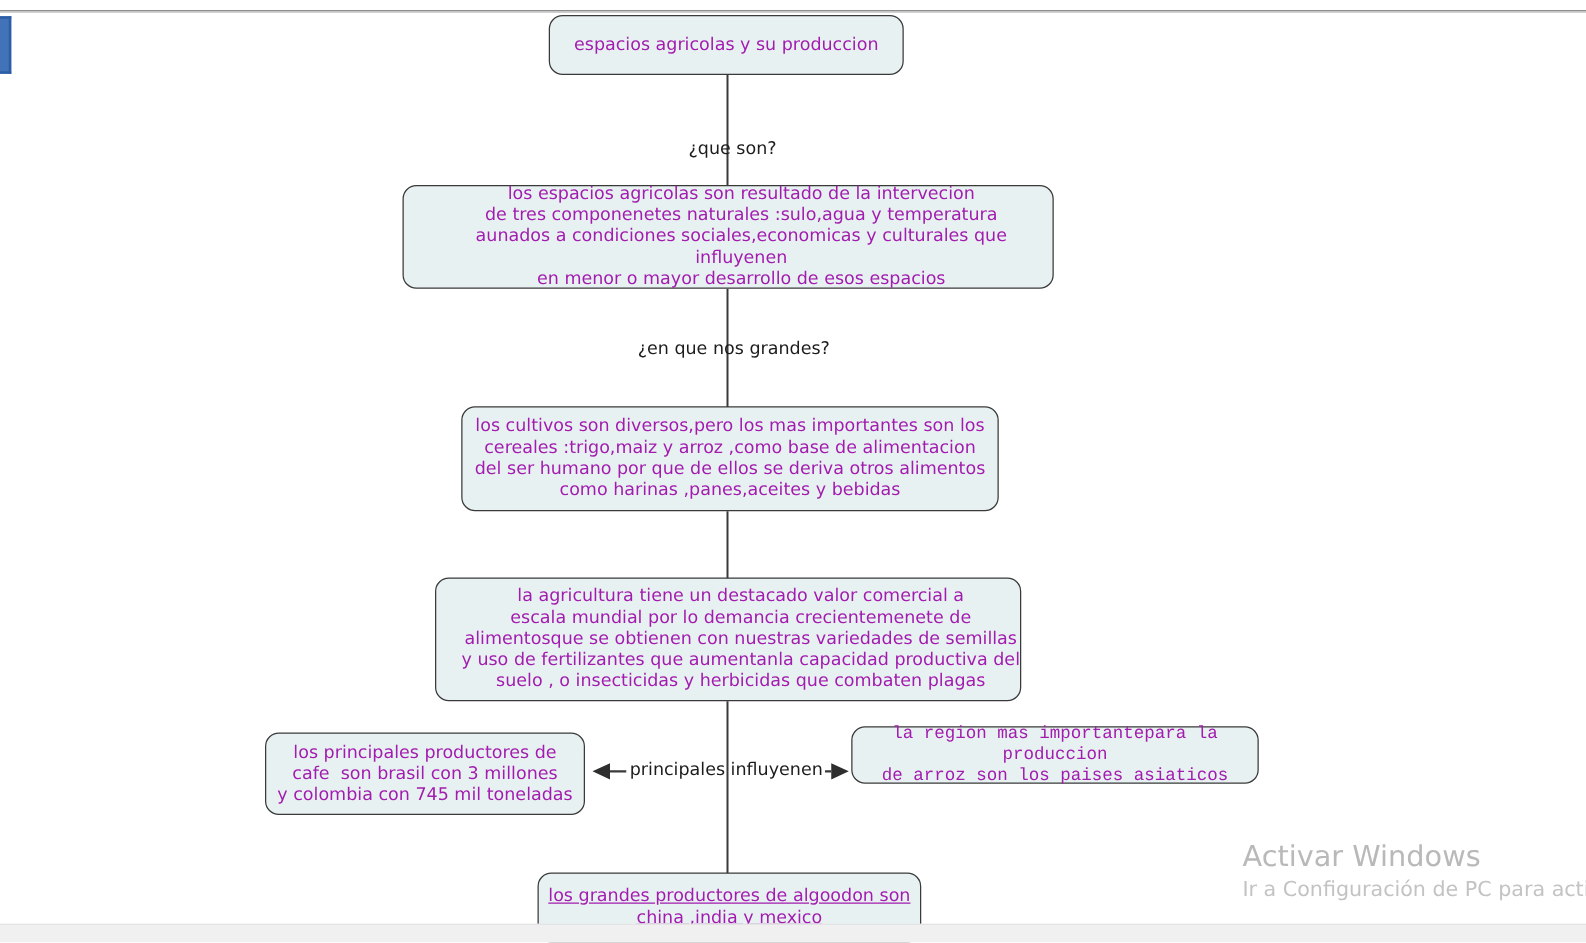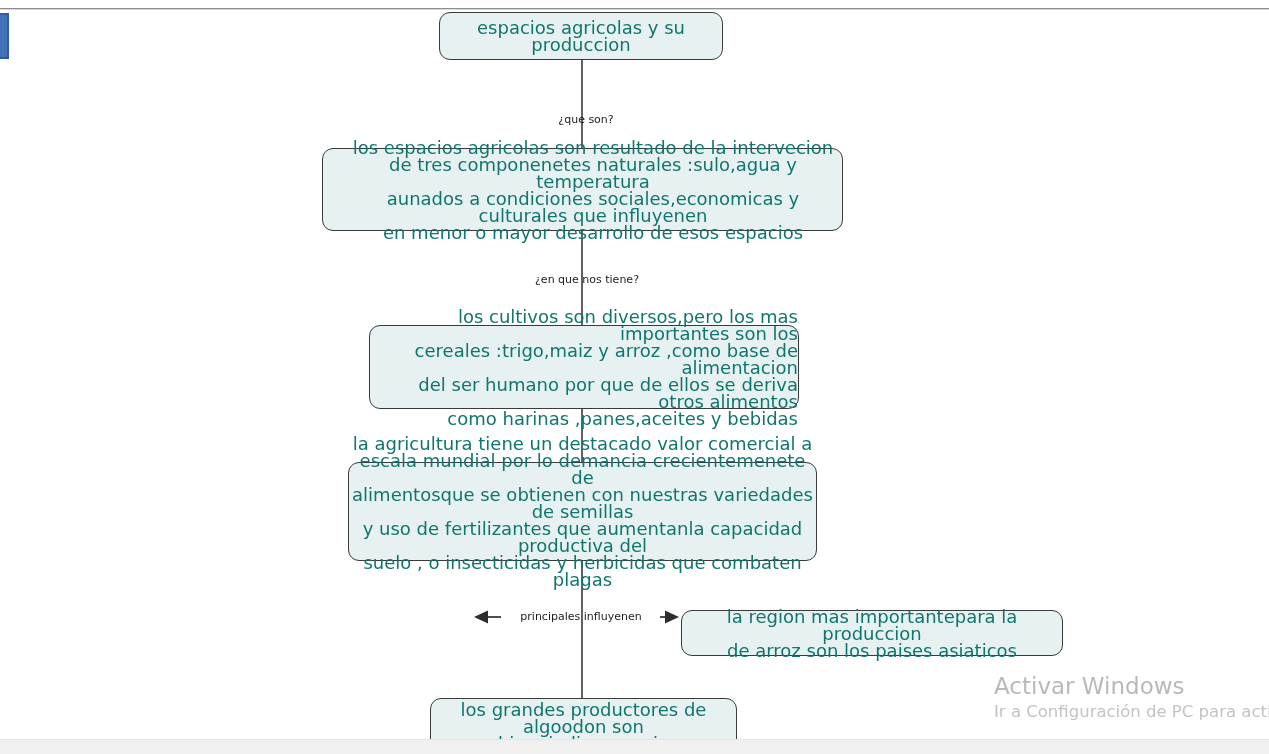--- a/index.html
+++ b/index.html
@@ -13,42 +13,42 @@
     background:#8d8d8d; border-bottom:1px solid #d9d9d9;
   }
   .blue-chip {
     position:absolute; left:0; top:13px; width:9px; height:46px;
     background:#4273b9; border:2px solid #2c5da6; border-left:none;
   }
   .connectors { position:absolute; left:0; top:0; width:1269px; height:754px; }
   .node {
     position:absolute; background:#e8f1f1; border:1.5px solid #3a3a3a;
     border-radius:11px; display:flex; align-items:center; justify-content:center;
-    text-align:center; color:#0f766e; font-size:18px; line-height:17px;
+    text-align:center; color:#a21caf; font-size:14px; line-height:17px;
   }
   .node span { white-space:pre-wrap; }
   .link-label {
     position:absolute; transform:translateX(-50%);
-    font-size:11px; line-height:15px; color:#1c1c1c; white-space:nowrap;
+    font-size:14px; line-height:15px; color:#1c1c1c; white-space:nowrap;
   }
   .watermark { position:absolute; left:994px; top:672px; }
   .wm-title { font-size:23px; line-height:29px; color:#b9b9b9; white-space:nowrap; }
   .wm-sub { font-size:16.5px; line-height:22px; color:#c3c3c3; white-space:nowrap; }
   .bottom-bar {
     position:absolute; left:0; top:739px; width:1269px; height:15px;
     background:#f0f0f0; border-top:1px solid #e4e4e4; z-index:6;
   }
   
   .n-root       { left:439px; top:12px;  width:284px; height:48px; }
   .n-definition { left:322px; top:148px; width:521px; height:83px;padding-left:21px; }
-  .n-crops      { left:369px; top:325px; width:430px; height:84px;text-align:right; }
+  .n-crops      { left:369px; top:325px; width:430px; height:84px; }
   .n-commercial { left:348px; top:462px; width:469px; height:99px;justify-content:flex-end; }
   .n-coffee     { left:212px; top:586px; width:256px; height:66px; }
-  .n-rice       { left:681px; top:610px; width:382px; height:46px; }
-  .n-cotton     { left:430px; top:698px; width:307px; height:56px; }
+  .n-rice       { left:681px; top:581px; width:326px; height:46px;font-family:Liberation Mono, monospace; }
+  .n-cotton     { left:430px; top:698px; width:307px; height:56px;text-decoration:underline; }
   .l-what-are   { left:586px; top:112px; }
   .l-what-for   { left:587px; top:272px; }
   .l-producers  { left:581px; top:609px; }
 </style>
 </head>
 <body>
 
 <div class="screen">
 
   <div class="top-rule"></div>
@@ -84,34 +84,39 @@
   </div>
 
   <div class="node n-commercial">
     <span>la agricultura tiene un destacado valor comercial a
 escala mundial por lo demancia crecientemenete de
 alimentosque se obtienen con nuestras variedades de semillas
 y uso de fertilizantes que aumentanla capacidad productiva del
 suelo , o insecticidas y herbicidas que combaten plagas</span>
   </div>
 
+  <div class="node n-coffee">
+    <span>los principales productores de
+cafe  son brasil con 3 millones
+y colombia con 745 mil toneladas</span>
+  </div>
 
   <div class="node n-rice">
     <span>la region mas importantepara la produccion
 de arroz son los paises asiaticos</span>
   </div>
 
   <div class="node n-cotton">
     <span>los grandes productores de algoodon son
 china ,india y mexico</span>
   </div>
 
   <div class="link-label l-what-are">¿que son?</div>
 
-  <div class="link-label l-what-for">¿en que nos tiene?</div>
+  <div class="link-label l-what-for">¿en que nos grandes?</div>
 
   <div class="link-label l-producers">principales influyenen</div>
 
   <div class="watermark">
     <div class="wm-title">Activar Windows</div>
     <div class="wm-sub">Ir a Configuración de PC para activa</div>
   </div>
 
   <div class="bottom-bar"></div>
 

